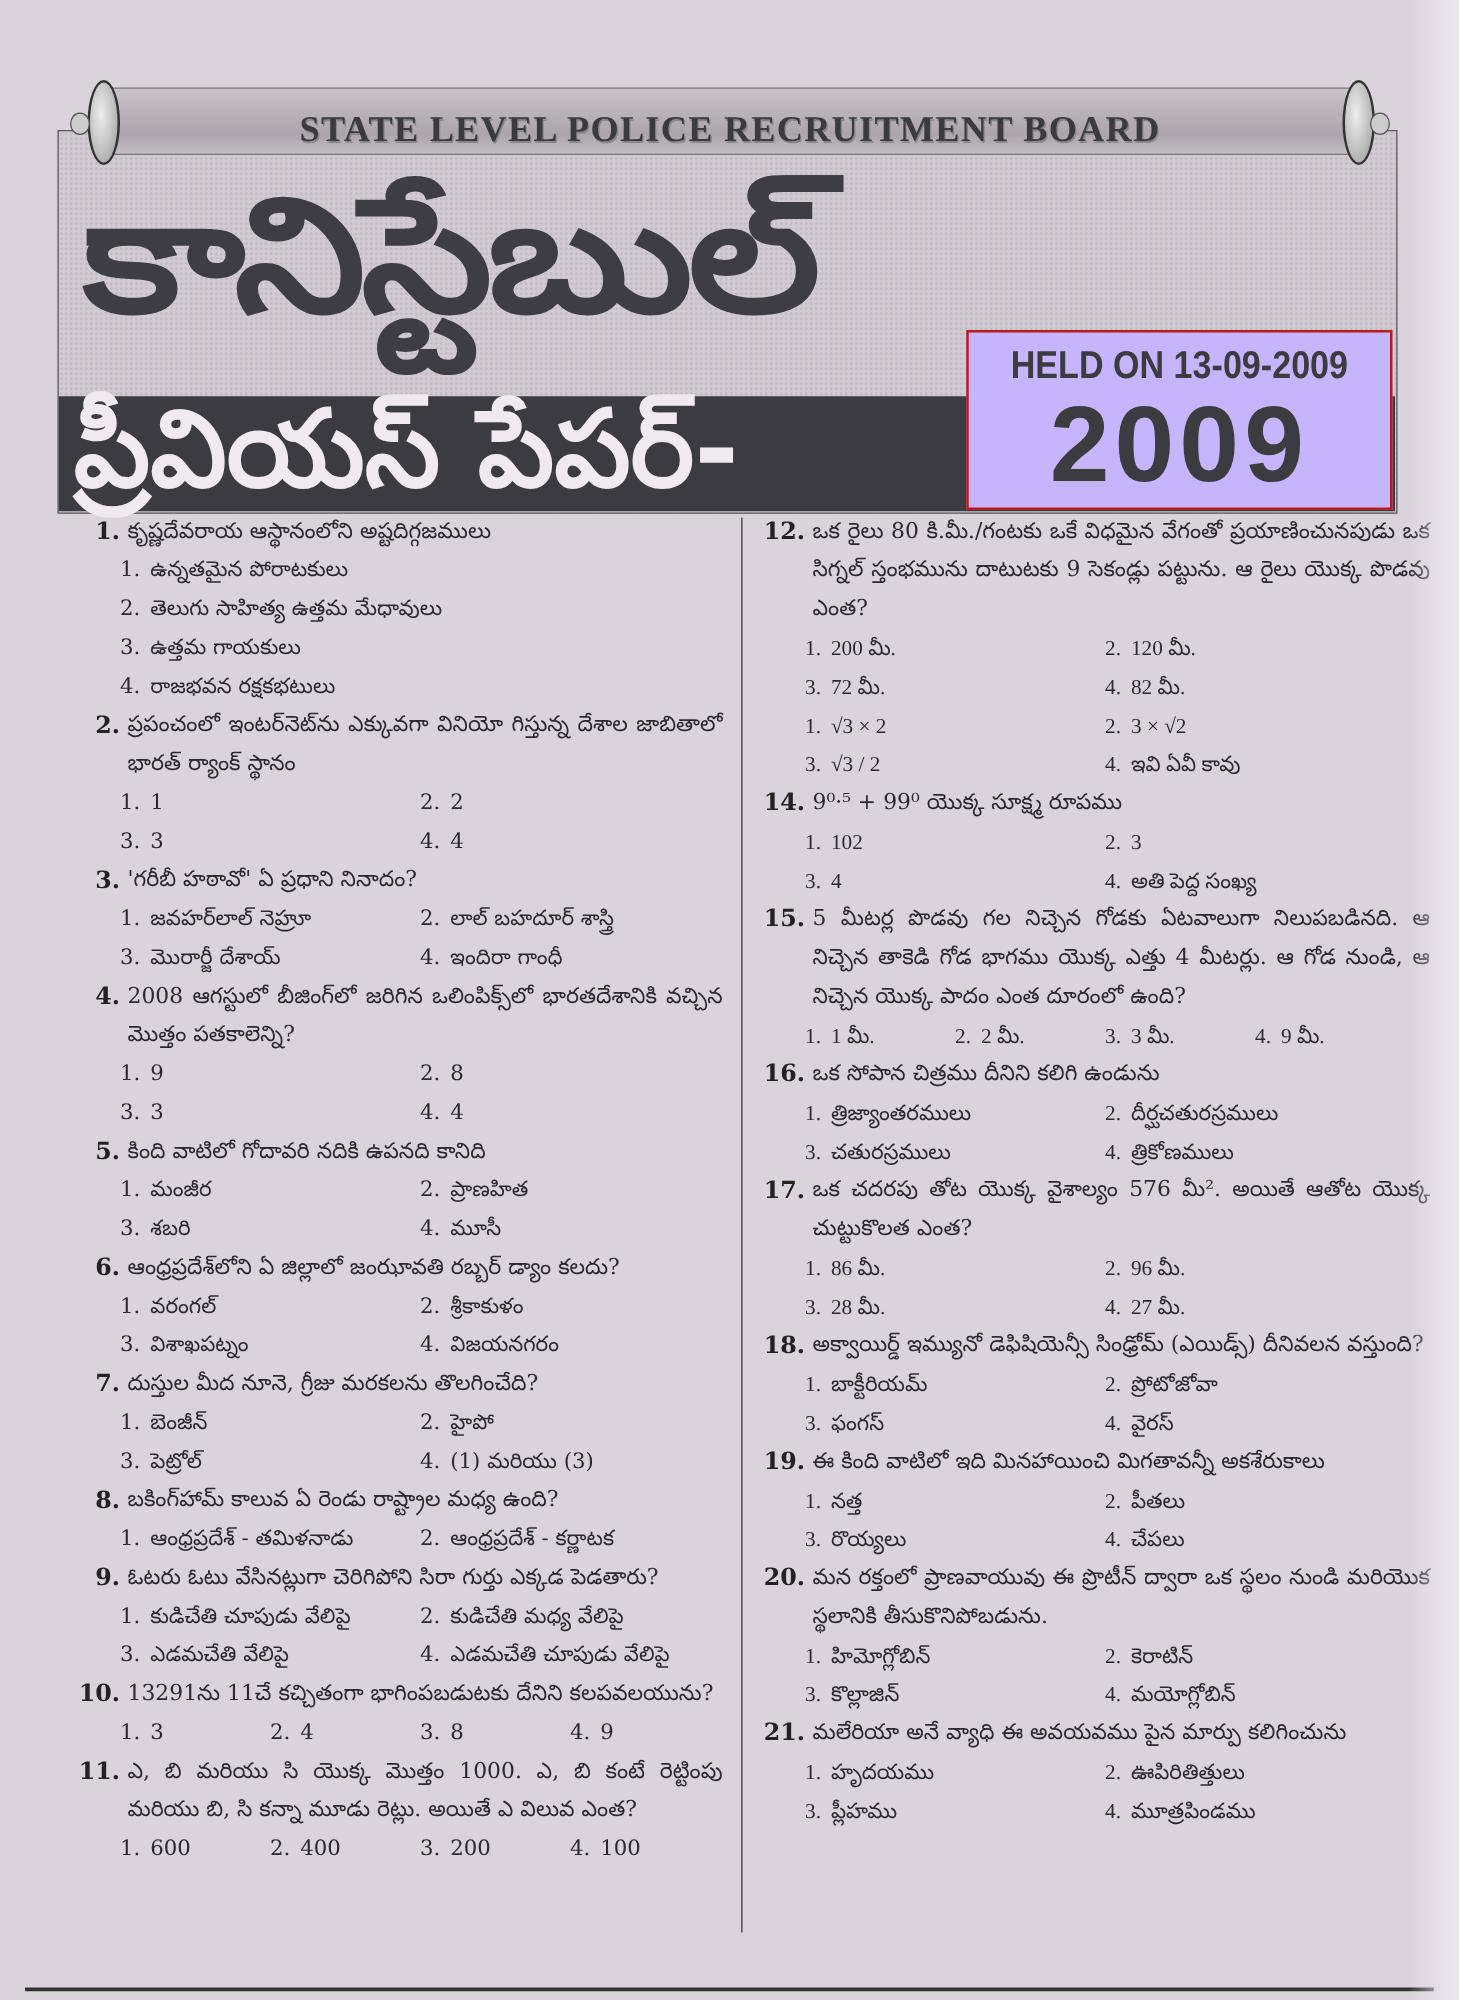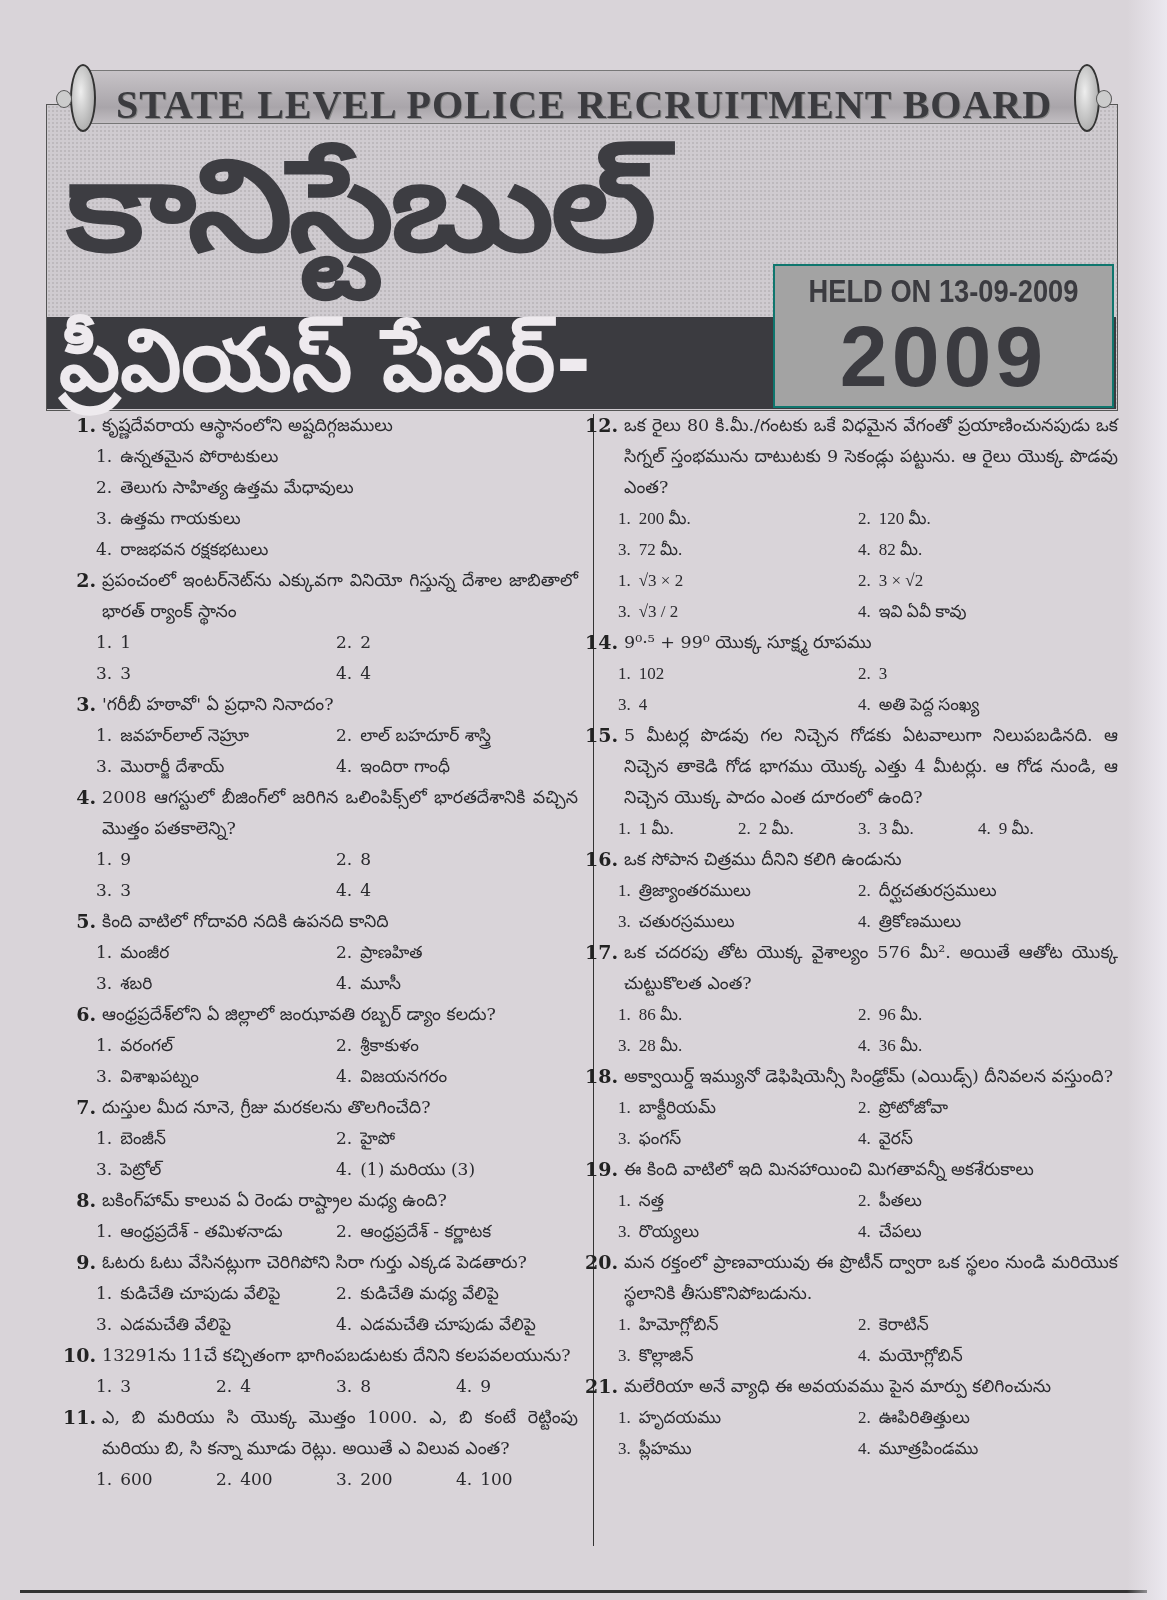--- a/index.html
+++ b/index.html
@@ -19,21 +19,21 @@
     position:absolute; left:46px; top:64px; width:1072px; height:345px;
   }
   .scroll-bar {
     position:absolute; left:38px; top:6px; width:1000px; height:52px;
     background:linear-gradient(#c7c3c7, #a9a5aa 70%, #c2bec2);
     border-top:1px solid #777; border-bottom:1px solid #777;
     display:flex; align-items:center; justify-content:center;
   }
   .scroll-title {
     font-family:"Liberation Serif", serif; font-weight:bold;
-    font-size:40px; letter-spacing:1px; color:#3b3b3f;
+    font-size:29px; letter-spacing:1px; color:#3b3b3f;
     text-shadow:1px 1px 0 #888;
     margin-top:14px;
   }
   .scroll-roll {
     position:absolute; width:22px; height:64px; border-radius:50%;
     border:2px solid #333;
     background:radial-gradient(ellipse at 40% 40%, #eee, #999);
   }
   .scroll-roll.left { left:24px; top:0px; }
   .scroll-roll.right { left:1028px; top:0px; }
@@ -60,38 +60,38 @@
     position:absolute; left:1px; top:253px; width:1069px; height:92px;
     background:#3b3b40;
   }
   .band-text {
     position:absolute; left:13px; top:246px;
     font-family:"DejaVu Sans", sans-serif; font-weight:bold;
     font-size:86px; line-height:100px; color:#eeeaee;
   }
   .date-box {
     position:absolute; left:727px; top:200px; width:337px; height:140px;
-    background:#a3a3a3; border:2px solid #0f766e;
+    background:#c4b5fd; border:2px solid #b91c1c;
   }
   .held-on {
     position:absolute; left:0; top:8px; width:337px; text-align:center;
     font-family:"Liberation Sans", sans-serif; font-weight:bold;
     font-size:31px; color:#3b3b40; transform:scaleX(0.88);
   }
   .year {
     position:absolute; left:0; top:42px; width:337px; text-align:center;
     font-family:Liberation Sans, sans-serif; font-weight:bold;
     font-size:86px; line-height:96px; color:#3b3b40; letter-spacing:4px;
   }
   
   .col {
     position:absolute; top:410px;
   }
   .col.left { left:58px; width:520px; }
-  .col.right { left:578px; width:540px; }
+  .col.right { left:604px; width:540px; }
   .divider {
     position:absolute; left:593px; top:414px; width:1px; height:1132px;
     background:#333;
   }
   .bottom-rule {
     position:absolute; left:20px; top:1590px; width:1127px; height:3px;
     background:#333;
   }
   .question { margin:0; }
   .q-line {
@@ -408,21 +408,21 @@
       <span class="q-num">17.</span>
       <span class="q-text">ఒక చదరపు తోట యొక్క వైశాల్యం 576 మీ². అయితే ఆతోట యొక్క చుట్టుకొలత ఎంత?</span>
     </div>
     <div class="opts two">
         <div class="opt-row">
           <span class="opt"><span class="opt-num">1.</span><span>86 మీ.</span></span>
           <span class="opt"><span class="opt-num">2.</span><span>96 మీ.</span></span>
         </div>
         <div class="opt-row">
           <span class="opt"><span class="opt-num">3.</span><span>28 మీ.</span></span>
-          <span class="opt"><span class="opt-num">4.</span><span>36 మీ.</span></span>
+          <span class="opt"><span class="opt-num">4.</span><span>27 మీ.</span></span>
         </div>
       </div>
   </div>
 
   <div class="question">
     <div class="q-line">
       <span class="q-num">18.</span>
       <span class="q-text">అక్వాయిర్డ్ ఇమ్యునో డెఫిషియెన్సీ సింఢ్రోమ్ (ఎయిడ్స్) దీనివలన వస్తుంది?</span>
     </div>
     <div class="opts two">

